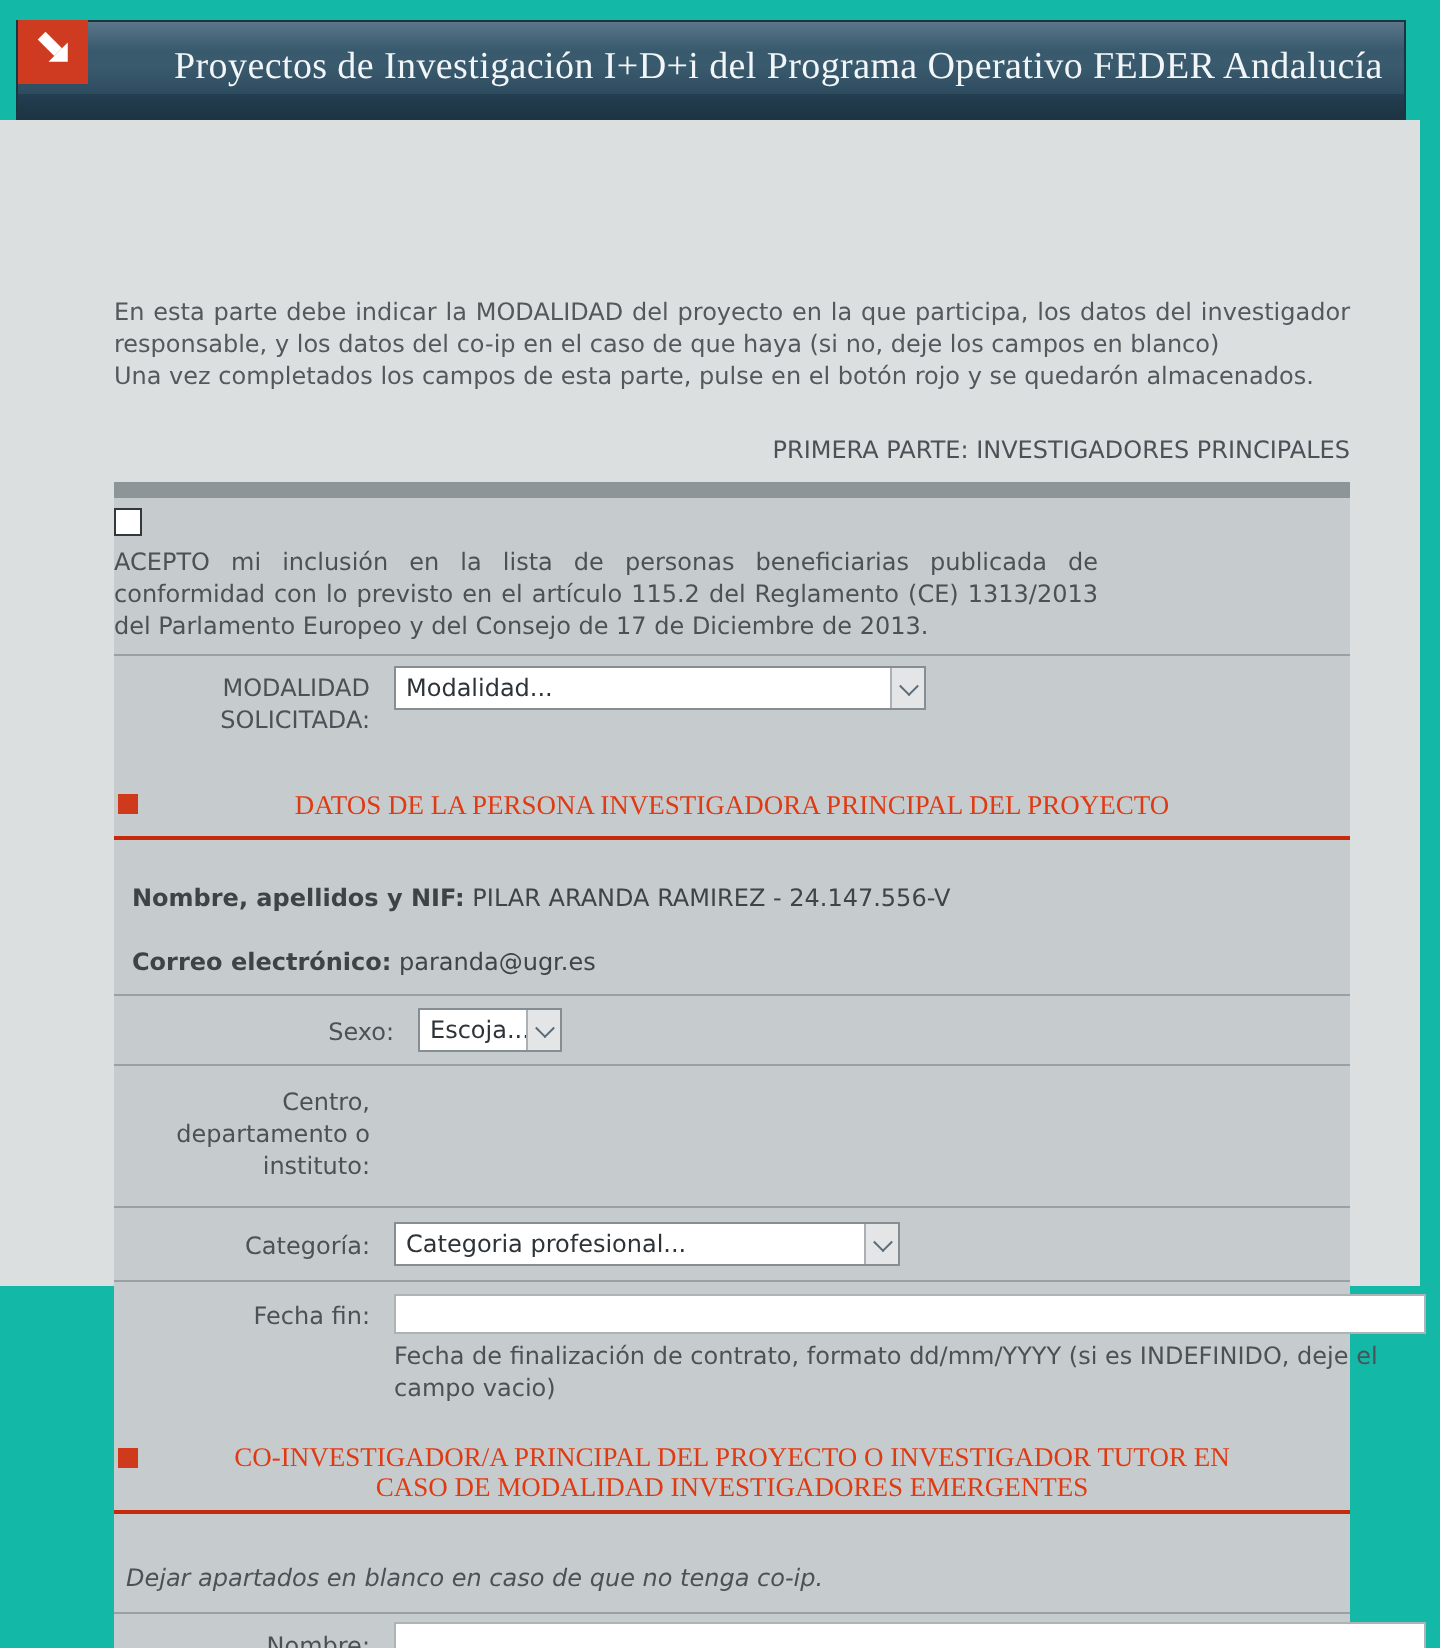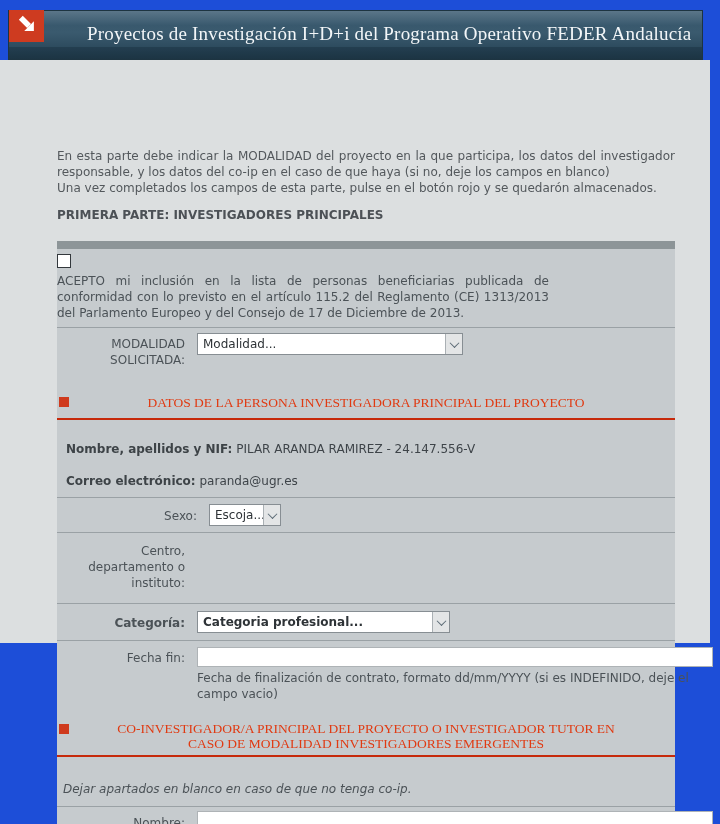--- a/index.html
+++ b/index.html
@@ -1,17 +1,17 @@
 <!DOCTYPE html>
 <html><head>
 <meta charset="utf-8">
 <style>
   * { margin:0; padding:0; box-sizing:border-box; }
   body { background:#ffffff; font-family:"DejaVu Sans", sans-serif; }
-  .screen { position:relative; width:720px; height:824px; background:#1d4ed8; overflow:hidden; }
+  .screen { position:relative; width:720px; height:824px; background:#14b8a6; overflow:hidden; }
 
   
   .header {
     position:absolute; left:8px; top:10px; width:695px; height:50px;
     background:linear-gradient(180deg,#5b7689 0%, #42627648 30%, #3a5a6e 45%, #2c4a5d 78%, #233e4d 100%);
     background-color:#35556a;
     border:1px solid #1d3441;
   }
   .header::after{ content:""; position:absolute; left:0; right:0; bottom:0; height:12px; background:rgba(10,30,42,.28); }
   .header-title {
@@ -20,39 +20,39 @@
   }
   .logo {
     position:absolute; left:0px; top:-1px; width:35px; height:32px; background:#ce3b20;
     display:flex; align-items:center; justify-content:center; z-index:3;
   }
 
   
   .content { position:absolute; left:0; top:60px; width:710px; height:583px; background:#dcdfe0; }
   .intro { position:absolute; left:57px; top:88px; width:618px; color:#53585c; font-size:12px; line-height:16px; }
   .intro p.justify { text-align:justify; }
-  .part-title { position:absolute; left:57px; top:148px; width:618px; text-align:left;
-    font-size:12px; font-weight:bold; color:#4c5156; }
+  .part-title { position:absolute; left:57px; top:158px; width:618px; text-align:right;
+    font-size:12px; font-weight:normal; color:#4c5156; }
 
   
   .form { position:absolute; left:57px; top:181px; width:618px; background:#c6cbce; }
   .topstrip { height:8px; background:#8d9598; }
   .frow { display:flex; align-items:flex-start; }
   .frow.bordered { border-top:1px solid #9aa1a5; }
   .lblcol { width:140px; padding:0 12px 0 0; text-align:right; color:#4b5257; font-size:12px; line-height:16px; flex:none; }
   .fldcol { flex:1; padding-right:7px; color:#4b5257; font-size:12px; }
 
   .row-consent { padding:5px 0 6px 0; }
   .consent-text { margin-top:2px; line-height:16px; color:#4b5257; width:492px; text-align:justify; }
   .checkbox { width:14px; height:14px; background:#ffffff; border:1px solid #33383c; display:inline-block; cursor:pointer; }
 
   .row-modalidad { padding:5px 0; }
   .row-sexo { padding:6px 12px;justify-content:center; }
   .row-centro { padding:6px 0 12px 0; }
-  .row-categoria { padding:7px 0;font-weight:bold; }
+  .row-categoria { padding:7px 0; }
   .row-fecha { padding:6px 0 8px 0; }
   .row-input { padding:4px 0; }
 
   .fullrow { display:block; padding:9px 20px 9px 9px; font-size:12px; color:#3e4449; line-height:14px; }
   .fullrow b { color:#3d4347; }
 
   
   .select { display:inline-flex; align-items:stretch; background:#ffffff; border:1px solid #878e93; height:22px; cursor:pointer; vertical-align:middle; }
   .select .sval { flex:1; font-size:12px; color:#2e3337; padding:3px 4px 0 5px; white-space:nowrap; overflow:hidden; }
   .select .sbtn { width:17px; flex:none; background:#e3e5e6; border-left:1px solid #aab0b4; display:flex; align-items:center; justify-content:center; }

